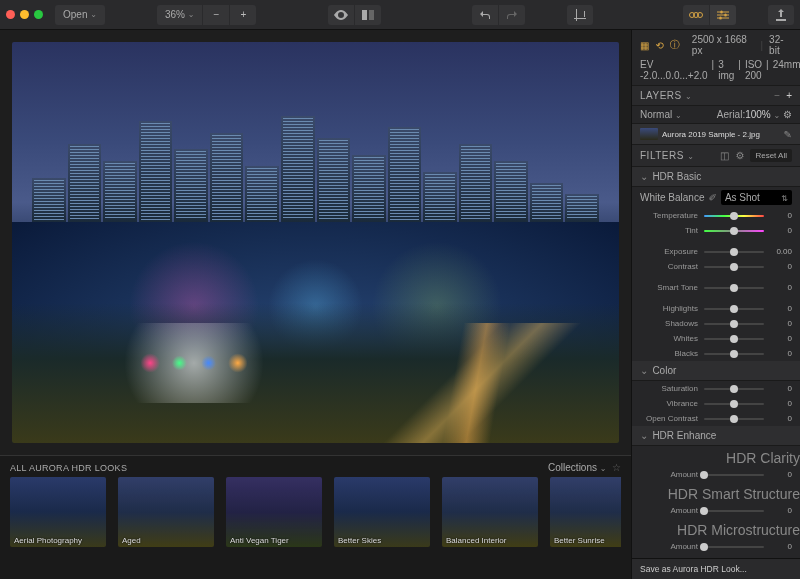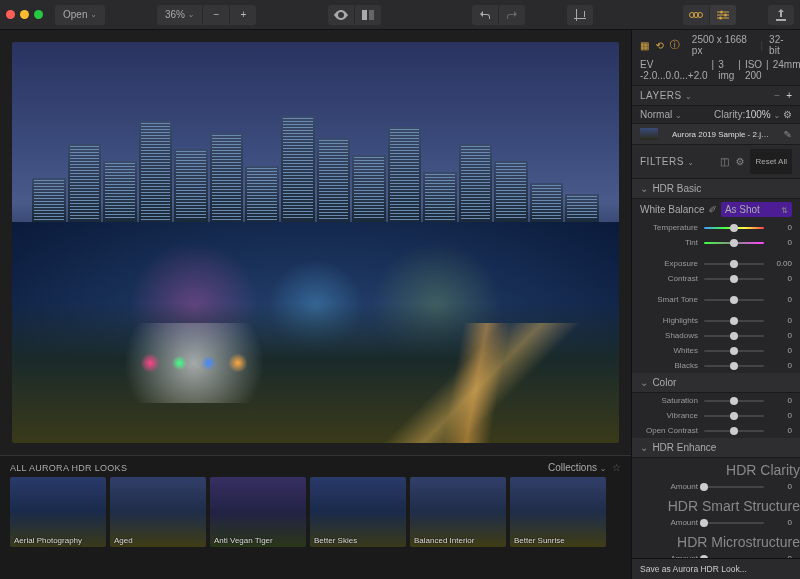--- a/index.html
+++ b/index.html
@@ -23,53 +23,53 @@
 .bldg{background:linear-gradient(to bottom,#3a4a6a,#1a2a3a);flex:1;position:relative}
 .bldg::after{content:"";position:absolute;inset:2px;background:repeating-linear-gradient(to bottom,#6a8ab0 0px,#6a8ab0 1px,transparent 1px,transparent 3px)}
 .water{position:absolute;bottom:20%;left:0;right:0;height:35%;background:radial-gradient(ellipse at 50% 100%,#2a4a7a,#0a1a3a);overflow:hidden}
 .water::before{content:"";position:absolute;inset:0;background:radial-gradient(circle at 30% 60%,rgba(255,100,200,.3),transparent 15%),radial-gradient(circle at 50% 60%,rgba(100,200,255,.3),transparent 15%),radial-gradient(circle at 70% 60%,rgba(200,255,100,.2),transparent 15%)}
 .fg{position:absolute;bottom:0;left:0;right:0;height:35%;background:linear-gradient(to top,#3a3a1a,#1a2a2a 60%,transparent)}
 .carnival{position:absolute;bottom:10%;left:15%;width:30%;height:20%;background:radial-gradient(circle at 50% 50%,rgba(255,255,255,.6),transparent 70%)}
 .carnival::before{content:"";position:absolute;inset:10%;background:radial-gradient(circle at 20% 50%,#ff4488 0%,transparent 8%),radial-gradient(circle at 40% 50%,#44ff88 0%,transparent 8%),radial-gradient(circle at 60% 50%,#4488ff 0%,transparent 8%),radial-gradient(circle at 80% 50%,#ffaa44 0%,transparent 8%)}
 .roads{position:absolute;bottom:0;right:0;width:45%;height:30%;background:linear-gradient(135deg,transparent 40%,rgba(255,200,100,.4) 50%,transparent 60%),linear-gradient(100deg,transparent 40%,rgba(255,180,80,.5) 48%,transparent 56%)}
 .looks{height:124px;background:#1a1a1a;border-top:1px solid #333;padding:6px 10px 2px}
 .looks-hdr{display:flex;justify-content:space-between;align-items:center;margin-bottom:4px}
-.looks-strip{display:flex;gap:4px;overflow:hidden}
+.looks-strip{display:flex;gap:12px;overflow:hidden}
 .look{width:96px;height:70px;position:relative;flex-shrink:0;border-radius:2px;overflow:hidden}
 .look .thumb{position:absolute;inset:0;background:linear-gradient(to bottom,#2a3a6a 0%,#1a2a4a 50%,#3a3a1a 100%)}
 .look .thumb.warm{filter:sepia(.3) saturate(1.5)}
 .look .thumb.cool{filter:hue-rotate(20deg) brightness(.9)}
 .look .lbl{position:absolute;bottom:2px;left:4px;font-size:8px;color:#ddd;text-shadow:0 0 2px #000}
 .sidebar{width:169px;background:#262628;border-left:1px solid #111;display:flex;flex-direction:column;overflow:hidden}
 .meta{padding:4px 8px;border-bottom:1px solid #1a1a1a;font-size:8px}
 .meta-icons{display:flex;gap:6px;align-items:center;margin-bottom:3px}
 .meta-stats{display:flex;gap:4px;font-size:7px;color:#666}
 .panel-hdr{padding:4px 8px;display:flex;align-items:center;justify-content:space-between;background:#2a2a2c;border-bottom:1px solid #1a1a1a}
 .panel-hdr .title{font-size:10px;letter-spacing:.5px;color:#ccc}
 .layer-opts{display:flex;justify-content:space-between;padding:3px 8px;font-size:8px;color:#777;border-bottom:1px solid #1a1a1a}
-.layer-item{display:flex;align-items:center;gap:14px;padding:4px 8px;background:#303032;border-bottom:1px solid #1a1a1a}
+.layer-item{display:flex;align-items:center;gap:4px;padding:4px 8px;background:#303032;border-bottom:1px solid #1a1a1a}
 .layer-swatch{width:18px;height:12px;background:linear-gradient(to bottom,#3a4a7a,#2a2a1a);border-radius:1px}
 .layer-name{flex:1;font-size:8px;color:#ddd;overflow:hidden;text-overflow:ellipsis;white-space:nowrap}
 .filters{flex:1;overflow-y:auto}
 .filters::-webkit-scrollbar{width:6px}
 .filters::-webkit-scrollbar-thumb{background:#444;border-radius:3px}
 .fhdr{padding:4px 8px;background:#2e2e30;font-size:9px;color:#ccc;display:flex;align-items:center;gap:4px;border-bottom:1px solid #1a1a1a}
 .fhdr .chev{color:#888}
 .frow{display:flex;align-items:center;padding:3px 8px;gap:6px}
 .frow .flbl{width:58px;text-align:right;font-size:8px;color:#999;flex-shrink:0}
 .frow .slider{flex:1;height:2px;background:#444;position:relative;border-radius:1px}
 .frow .slider.rainbow{background:linear-gradient(to right,#49f,#4f4,#ff4,#f44)}
 .frow .slider.tint{background:linear-gradient(to right,#4f4,#888,#f4f)}
 .frow .slider .knob{position:absolute;top:-3px;left:50%;width:8px;height:8px;background:#ccc;border-radius:50%;transform:translateX(-50%)}
 .frow .fval{width:22px;text-align:right;font-size:8px;color:#aaa;flex-shrink:0}
 .wb-row{display:flex;align-items:center;padding:3px 8px;gap:4px;font-size:8px}
-.wb-sel{flex:1;background:#4c1d95;border-radius:2px;padding:2px 4px;display:flex;justify-content:space-between;align-items:flex-end}
+.wb-sel{flex:1;background:#000000;border-radius:2px;padding:2px 4px;display:flex;justify-content:space-between;align-items:flex-end}
 .sublabel{text-align:right;font-size:14px;color:#888;padding:4px 0 1px}
 .filter-tools{display:flex;gap:6px;align-items:center}
-.reset{background:#1e1e1e;border-radius:2px;padding:8px 5px;font-size:8px}
+.reset{background:#1e1e1e;border-radius:2px;padding:2px 5px;font-size:8px}
 .footer{padding:5px 8px;background:#2a2a2c;border-top:1px solid #111;font-size:8.5px;color:#ccc}
 .chev-small{font-size:8px;color:#888}
 </style>
 </head>
 <body>
 
 <div class="topbar">
   <div class="traffic">
     <div class="dot red"></div>
     <div class="dot yellow"></div>
@@ -223,21 +223,21 @@
 
       </div>
     </div>
 
     <div class="panel-hdr">
       <span class="title"><span>LAYERS</span> <span class="chev-small">⌄</span></span>
       <span><span style="color:#777;margin-right:6px">−</span><span style="color:#ccc">+</span></span>
     </div>
     <div class="layer-opts">
       <span><span>Normal</span> <span class="chev-small">⌄</span></span>
-      <span><span>Clarity:</span><span style="color:#ccc">100%</span> <span class="chev-small">⌄</span> <span>⚙</span></span>
+      <span><span>Aerial:</span><span style="color:#ccc">100%</span> <span class="chev-small">⌄</span> <span>⚙</span></span>
     </div>
     <div class="layer-item">
       <div class="layer-swatch"></div>
       <span class="layer-name">Aurora 2019 Sample - 2.jpg</span>
       <span style="color:#888">✎</span>
     </div>
 
     <div class="panel-hdr">
       <span class="title"><span>FILTERS</span> <span class="chev-small">⌄</span></span>
       <div class="filter-tools">

